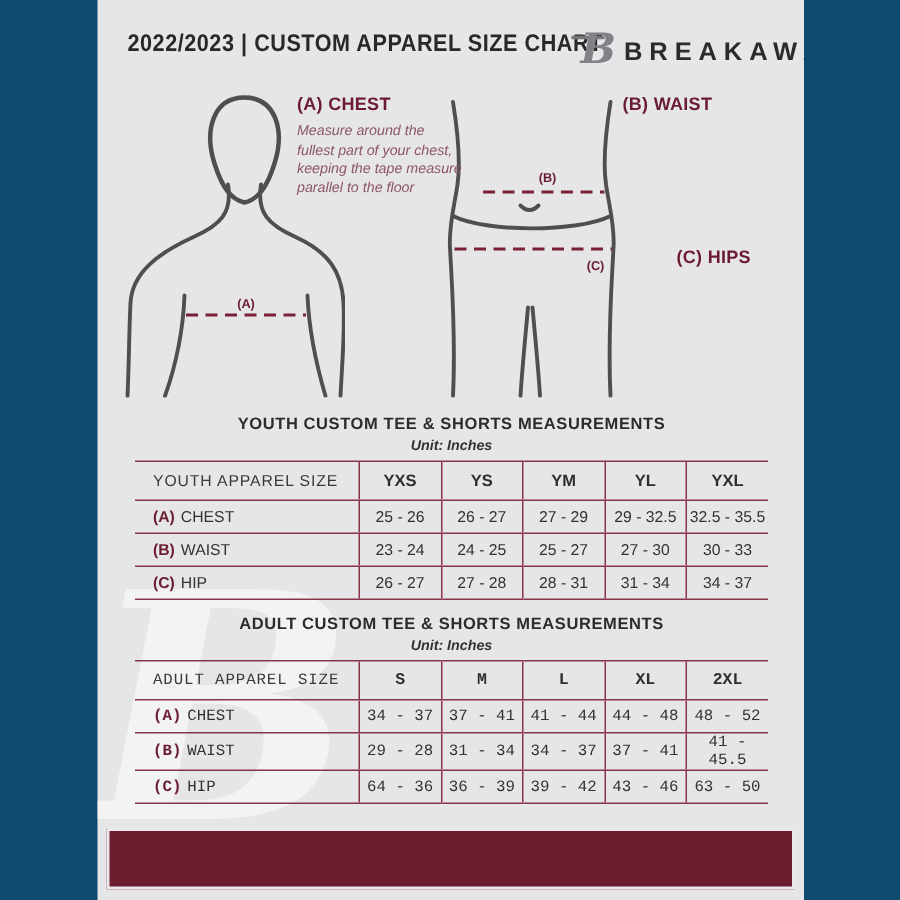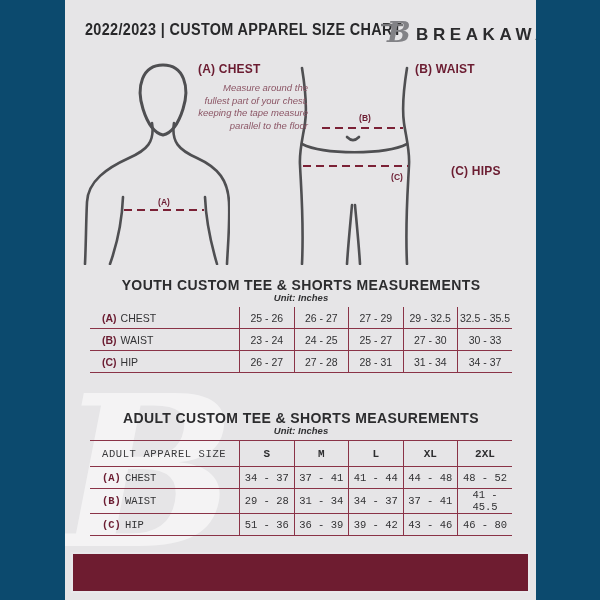--- a/index.html
+++ b/index.html
@@ -20,27 +20,27 @@
   .fig .head { stroke-width:3; }
   .fig .dash { stroke:#7b2136; stroke-width:2; stroke-dasharray:8 5; stroke-linecap:butt; }
   .fig text { font-family:"Liberation Sans", sans-serif; font-size:8.5px; font-weight:bold; fill:#6b1c31; }
 
   
   .instr { position:absolute; }
   .instr-a { left:133px; top:62px; width:110px; }
   .instr-b { left:350px; top:62px; width:112px; }
   .instr-c { left:350px; top:164px; width:118px;margin-left:36px; }
   .instr-title { font-size:12px; font-weight:bold; color:#6b1c31; letter-spacing:.2px; }
-  .instr-body { margin-top:6px; font-size:9.5px; font-style:italic; color:#8b5565; line-height:1.34;text-align:right; }
+  .instr-body { margin-top:6px; font-size:9.5px; font-style:italic; color:#8b5565; line-height:1.34; }
 
   
   .watermark { position:absolute; left:-6px; top:368px; font-family:"DejaVu Serif", serif; font-style:italic; font-weight:bold; font-size:210px; line-height:1; color:rgba(255,255,255,.55); z-index:0; }
 
   
-  .sec-title { position:absolute; left:25px; width:422px; text-align:center; font-size:14px; font-weight:bold; letter-spacing:.4px; color:#2c2c2e; z-index:1; }
+  .sec-title { position:absolute; left:25px; width:422px; text-align:center; font-size:11px; font-weight:bold; letter-spacing:.4px; color:#2c2c2e; z-index:1; }
   .sec-unit  { position:absolute; left:25px; width:422px; text-align:center; font-size:9.5px; font-weight:bold; font-style:italic; color:#313133; z-index:1; }
   .t-youth-title { top:277px; } .t-youth-unit { top:292px; }
   .t-adult-title { top:410px; } .t-adult-unit { top:425px; }
 
   table.tbl { position:absolute; left:25px; width:422px; border-collapse:collapse; table-layout:fixed; z-index:1; }
   .t-youth { top:307px; } .t-adult { top:440px;font-family:Liberation Mono, monospace; }
   .tbl td { padding:0; text-align:center; vertical-align:middle; font-size:10.5px; color:#323234; border-bottom:1.5px solid #8a3347; }
   .tbl tr.hd td { height:25px; border-top:1.5px solid #8a3347; font-weight:bold; font-size:11px; color:#2e2e30; }
   .tbl tr.hd td.lbl { font-weight:normal; font-size:10.5px; letter-spacing:.6px; color:#3a3a3c; }
   .tbl td.lbl { width:137px; text-align:left; padding-left:12px; }
@@ -97,20 +97,28 @@
   <div class="instr instr-c">
     <div class="instr-title">(C) HIPS</div>
   </div>
 
   <div class="watermark">B</div>
 
   <div class="sec-title t-youth-title">YOUTH CUSTOM TEE &amp; SHORTS MEASUREMENTS</div>
   <div class="sec-unit t-youth-unit">Unit: Inches</div>
   <table class="tbl t-youth">
     <tbody>
+          <tr class="hd">
+      <td class="lbl">YOUTH APPAREL SIZE</td>
+      <td class="val">YXS</td>
+      <td class="val">YS</td>
+      <td class="val">YM</td>
+      <td class="val">YL</td>
+      <td class="val">YXL</td>
+    </tr>
     <tr class="dr">
       <td class="lbl"><span class="key">(A)</span><span>CHEST</span></td>
       <td class="val">25 - 26</td>
       <td class="val">26 - 27</td>
       <td class="val">27 - 29</td>
       <td class="val">29 - 32.5</td>
       <td class="val">32.5 - 35.5</td>
     </tr>
     <tr class="dr">
       <td class="lbl"><span class="key">(B)</span><span>WAIST</span></td>
@@ -154,25 +162,25 @@
     <tr class="dr">
       <td class="lbl"><span class="key">(B)</span><span>WAIST</span></td>
       <td class="val">29 - 28</td>
       <td class="val">31 - 34</td>
       <td class="val">34 - 37</td>
       <td class="val">37 - 41</td>
       <td class="val">41 - 45.5</td>
     </tr>
     <tr class="dr">
       <td class="lbl"><span class="key">(C)</span><span>HIP</span></td>
-      <td class="val">51 - 36</td>
+      <td class="val">64 - 36</td>
       <td class="val">36 - 39</td>
       <td class="val">39 - 42</td>
       <td class="val">43 - 46</td>
-      <td class="val">46 - 80</td>
+      <td class="val">63 - 50</td>
     </tr>
   </tbody>
       </table>
 
   <div class="footer-bar"></div>
 
 </div>
 </div>
 
 </body></html>

